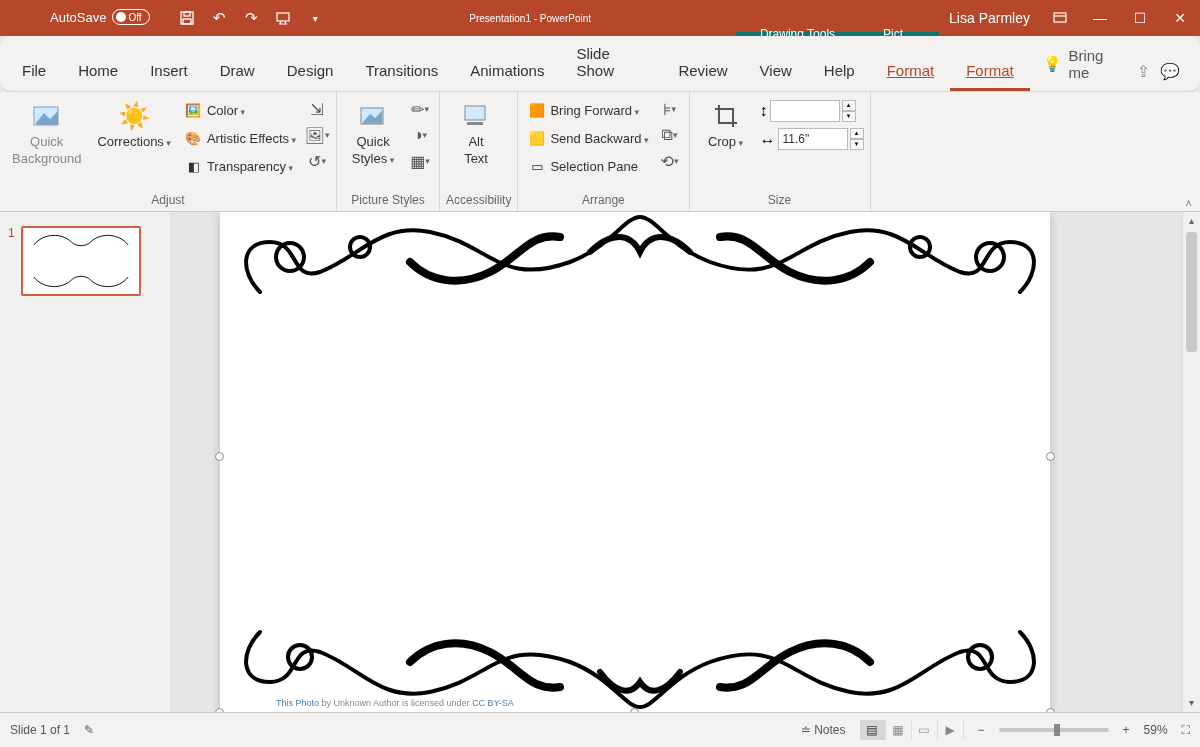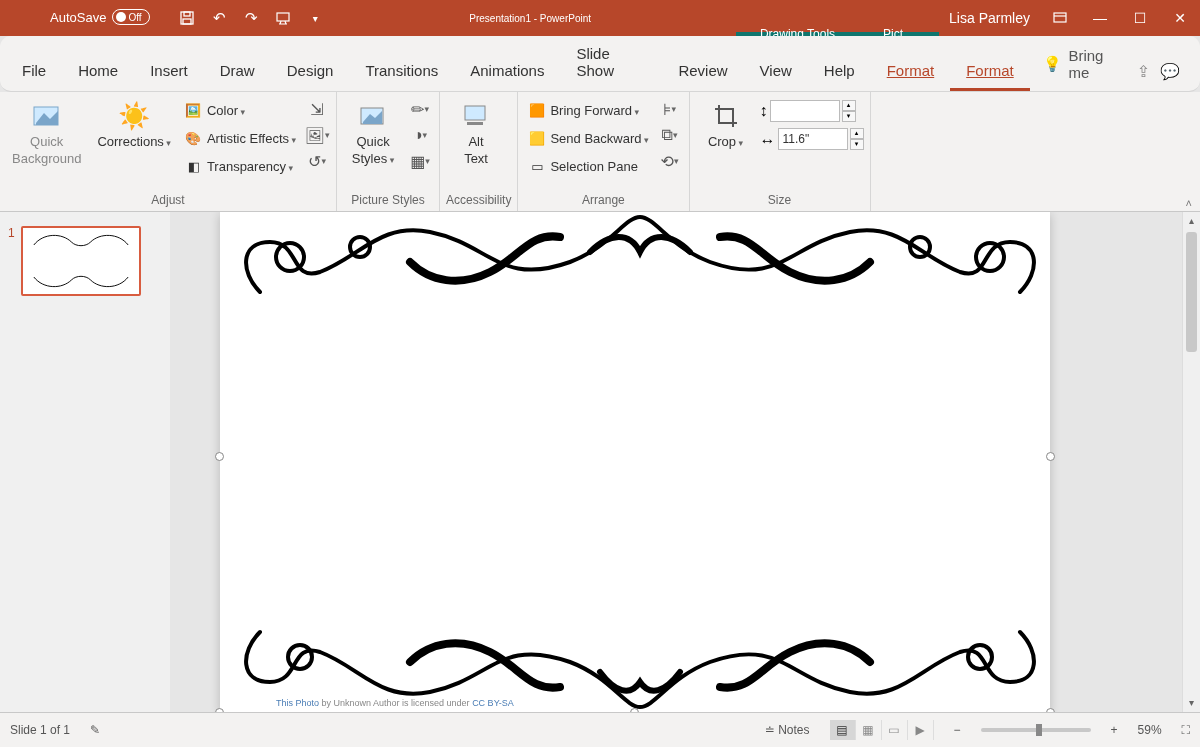--- a/index.html
+++ b/index.html
@@ -58,21 +58,21 @@
   .canvas-area { flex: 1; position: relative; overflow: hidden; }
   .slide { position: absolute; left: 50px; top: 0; width: 830px; height: 500px; background: #fff; box-shadow: 0 2px 10px rgba(0,0,0,.2); }
   .sel-handle { width:9px; height:9px; border:1px solid #888; background:#fff; border-radius:50%; position:absolute; }
   .caption { position:absolute; bottom:4px; left:56px; font-size:9px; color:#888;}
   .caption a { color:#4a7db5; }
   .vscroll { position:absolute; right:0; top:0; bottom:0; width:18px; background:#f0f0f0; border-left:1px solid #ddd;}
   .vscroll .arrow { height:18px; text-align:center; font-size:10px; color:#666; line-height:18px;}
   .vscroll .thumb-bar { position:absolute; top:20px; left:3px; right:3px; height:120px; background:#c8c8c8; border-radius:3px;}
 
   
-  .statusbar { height: 28px; background: #f3f2f1; border-top: 1px solid #c8c8c8; display: flex; align-items: center; font-size: 12px; color: #555; padding: 17px 10px; gap: 20px; }
+  .statusbar { height: 28px; background: #f3f2f1; border-top: 1px solid #c8c8c8; display: flex; align-items: center; font-size: 12px; color: #555; padding: 17px 10px; gap: 14px; }
   .statusbar .spacer { flex: 1; }
   .viewbtn { width:26px; height:20px; display:flex; align-items:center; justify-content:center; border-right:1px solid #ddd; color:#888;}
   .viewbtn.active { background:#d6d6d6; color:#333;}
   .zoom-slider { width:110px; height:4px; background:#c8c8c8; position:relative; border-radius:2px;}
   .zoom-slider .zknob { position:absolute; left:55px; top:-4px; width:6px; height:12px; background:#888;}
 </style>
 </head>
 <body>
 
 <div class="titlebar">

